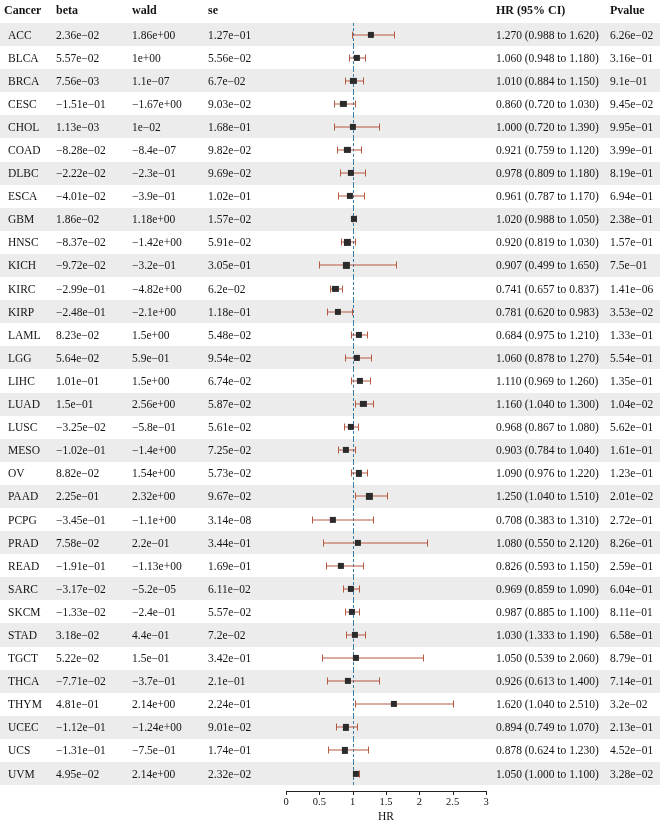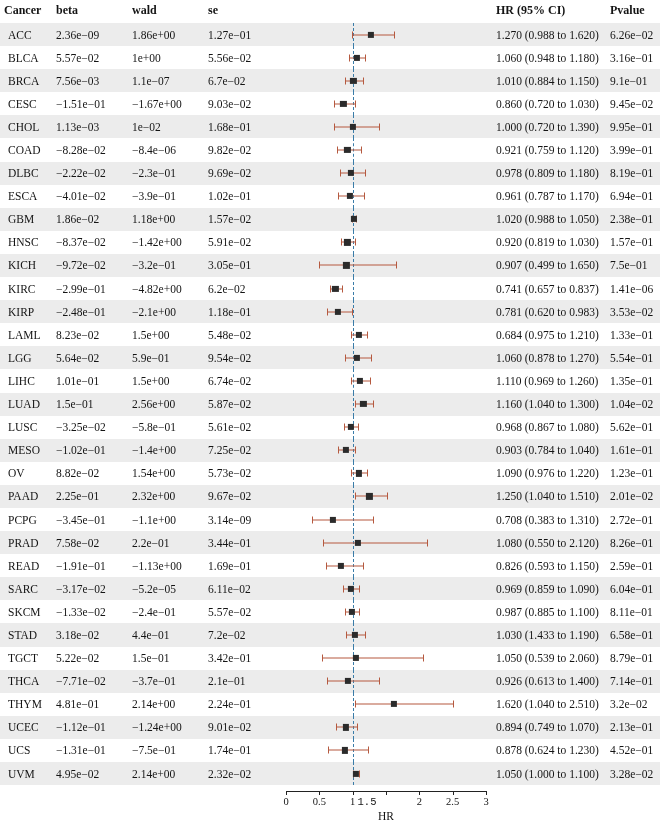--- a/index.html
+++ b/index.html
@@ -111,21 +111,21 @@
         <th class="c-hr">HR (95% CI)</th>
         <th class="c-p">Pvalue</th>
       </tr>
     </thead>
     <tbody id="tbody">
         <tr class="shade">
           <td class="c-cancer">
             <span class="txt">ACC</span>
           </td>
           <td class="c-beta">
-            <span class="txt">2.36e−09</span>
+            <span class="txt">2.36e−02</span>
           </td>
           <td class="c-wald">
             <span class="txt">1.86e+00</span>
           </td>
           <td class="c-se">
             <span class="txt">1.27e−01</span>
           </td>
           <td class="c-plot">
             <div class="plotcell">
               <div class="refline" style="left: 72.6667px;"></div>
@@ -259,21 +259,21 @@
           </td>
         </tr>
         <tr class="plain">
           <td class="c-cancer">
             <span class="txt">COAD</span>
           </td>
           <td class="c-beta">
             <span class="txt">−8.28e−02</span>
           </td>
           <td class="c-wald">
-            <span class="txt">−8.4e−06</span>
+            <span class="txt">−8.4e−07</span>
           </td>
           <td class="c-se">
             <span class="txt">9.82e−02</span>
           </td>
           <td class="c-plot">
             <div class="plotcell">
               <div class="refline" style="left: 72.6667px;"></div>
               <div class="ci" style="left: 56.6px; width: 24.0667px;"></div>
               <div class="cap" style="left: 56.6px;"></div>
               <div class="cap" style="left: 80.6667px;"></div>
@@ -726,21 +726,21 @@
           <td class="c-cancer">
             <span class="txt">PCPG</span>
           </td>
           <td class="c-beta">
             <span class="txt">−3.45e−01</span>
           </td>
           <td class="c-wald">
             <span class="txt">−1.1e+00</span>
           </td>
           <td class="c-se">
-            <span class="txt">3.14e−09</span>
+            <span class="txt">3.14e−08</span>
           </td>
           <td class="c-plot">
             <div class="plotcell">
               <div class="refline" style="left: 72.6667px;"></div>
               <div class="ci" style="left: 31.5333px; width: 61.8px;"></div>
               <div class="cap" style="left: 31.5333px;"></div>
               <div class="cap" style="left: 93.3333px;"></div>
               <div class="pt" style="left: 53.2px;"></div>
             </div>
           </td>
@@ -883,21 +883,21 @@
           <td class="c-plot">
             <div class="plotcell">
               <div class="refline" style="left: 72.6667px;"></div>
               <div class="ci" style="left: 65.8px; width: 19.5333px;"></div>
               <div class="cap" style="left: 65.8px;"></div>
               <div class="cap" style="left: 85.3333px;"></div>
               <div class="pt" style="left: 74.6667px;"></div>
             </div>
           </td>
           <td class="c-hr">
-            <span class="txt">1.030 (1.433 to 1.190)</span>
+            <span class="txt">1.030 (1.333 to 1.190)</span>
           </td>
           <td class="c-p">
             <span class="txt">6.58e−01</span>
           </td>
         </tr>
         <tr class="plain">
           <td class="c-cancer">
             <span class="txt">TGCT</span>
           </td>
           <td class="c-beta">
@@ -1074,21 +1074,21 @@
   </table>
   <div id="axis" style="top: 791px;">
       <div class="axisline" style="left: 286px; width: 200px; top: 0px;"></div>
       <div class="tick" style="left: 286px; top: 0px;"></div>
       <div class="ticklabel" style="left: 286px; top: 5px;">0</div>
       <div class="tick" style="left: 319.333px; top: 0px;"></div>
       <div class="ticklabel" style="left: 319.333px; top: 5px;">0.5</div>
       <div class="tick" style="left: 352.667px; top: 0px;"></div>
       <div class="ticklabel" style="left: 352.667px; top: 5px;">1</div>
       <div class="tick" style="left: 386px; top: 0px;"></div>
-      <div class="ticklabel" style="left: 367px; top: 5px; font-family: Liberation Mono, monospace;">1.5</div>
+      <div class="ticklabel" style="left: 386px; top: 5px;">1.5</div>
       <div class="tick" style="left: 419.333px; top: 0px;"></div>
       <div class="ticklabel" style="left: 419.333px; top: 5px;">2</div>
       <div class="tick" style="left: 452.667px; top: 0px;"></div>
       <div class="ticklabel" style="left: 452.667px; top: 5px;">2.5</div>
       <div class="tick" style="left: 486px; top: 0px;"></div>
       <div class="ticklabel" style="left: 486px; top: 5px;">3</div>
       <div class="axistitle" style="left: 386px; top: 19px;">HR</div>
     </div>
 </div>
 

